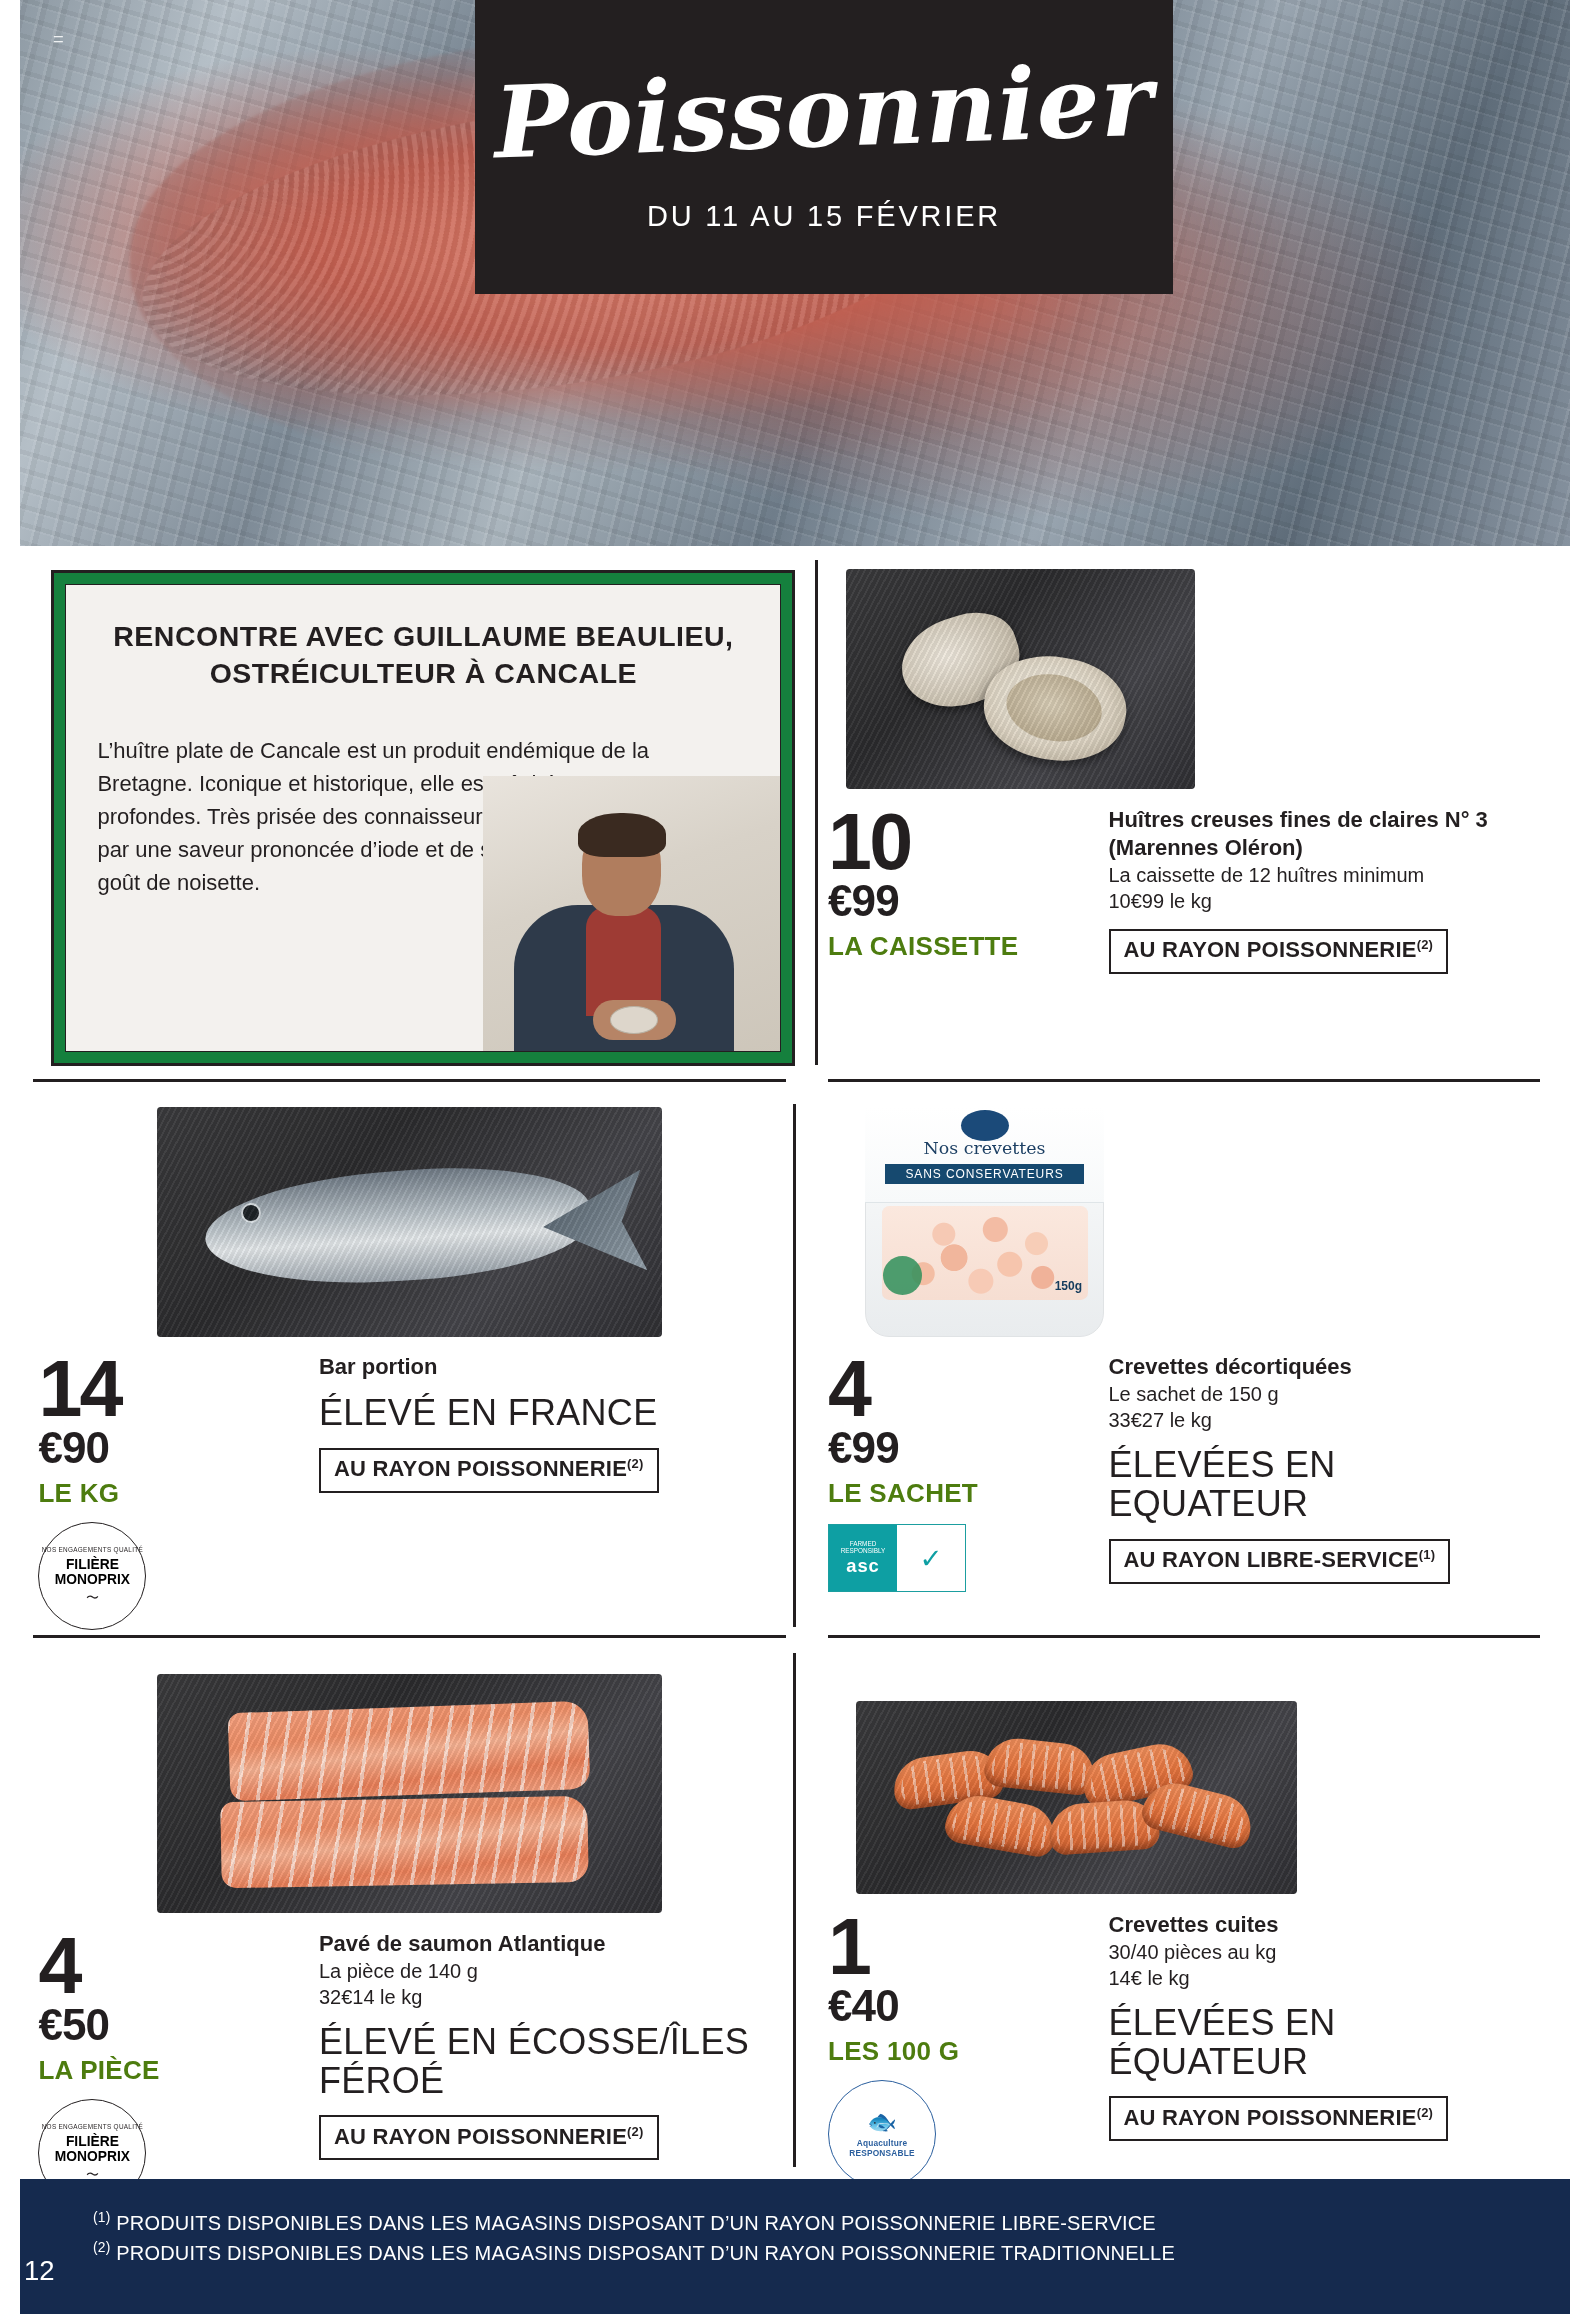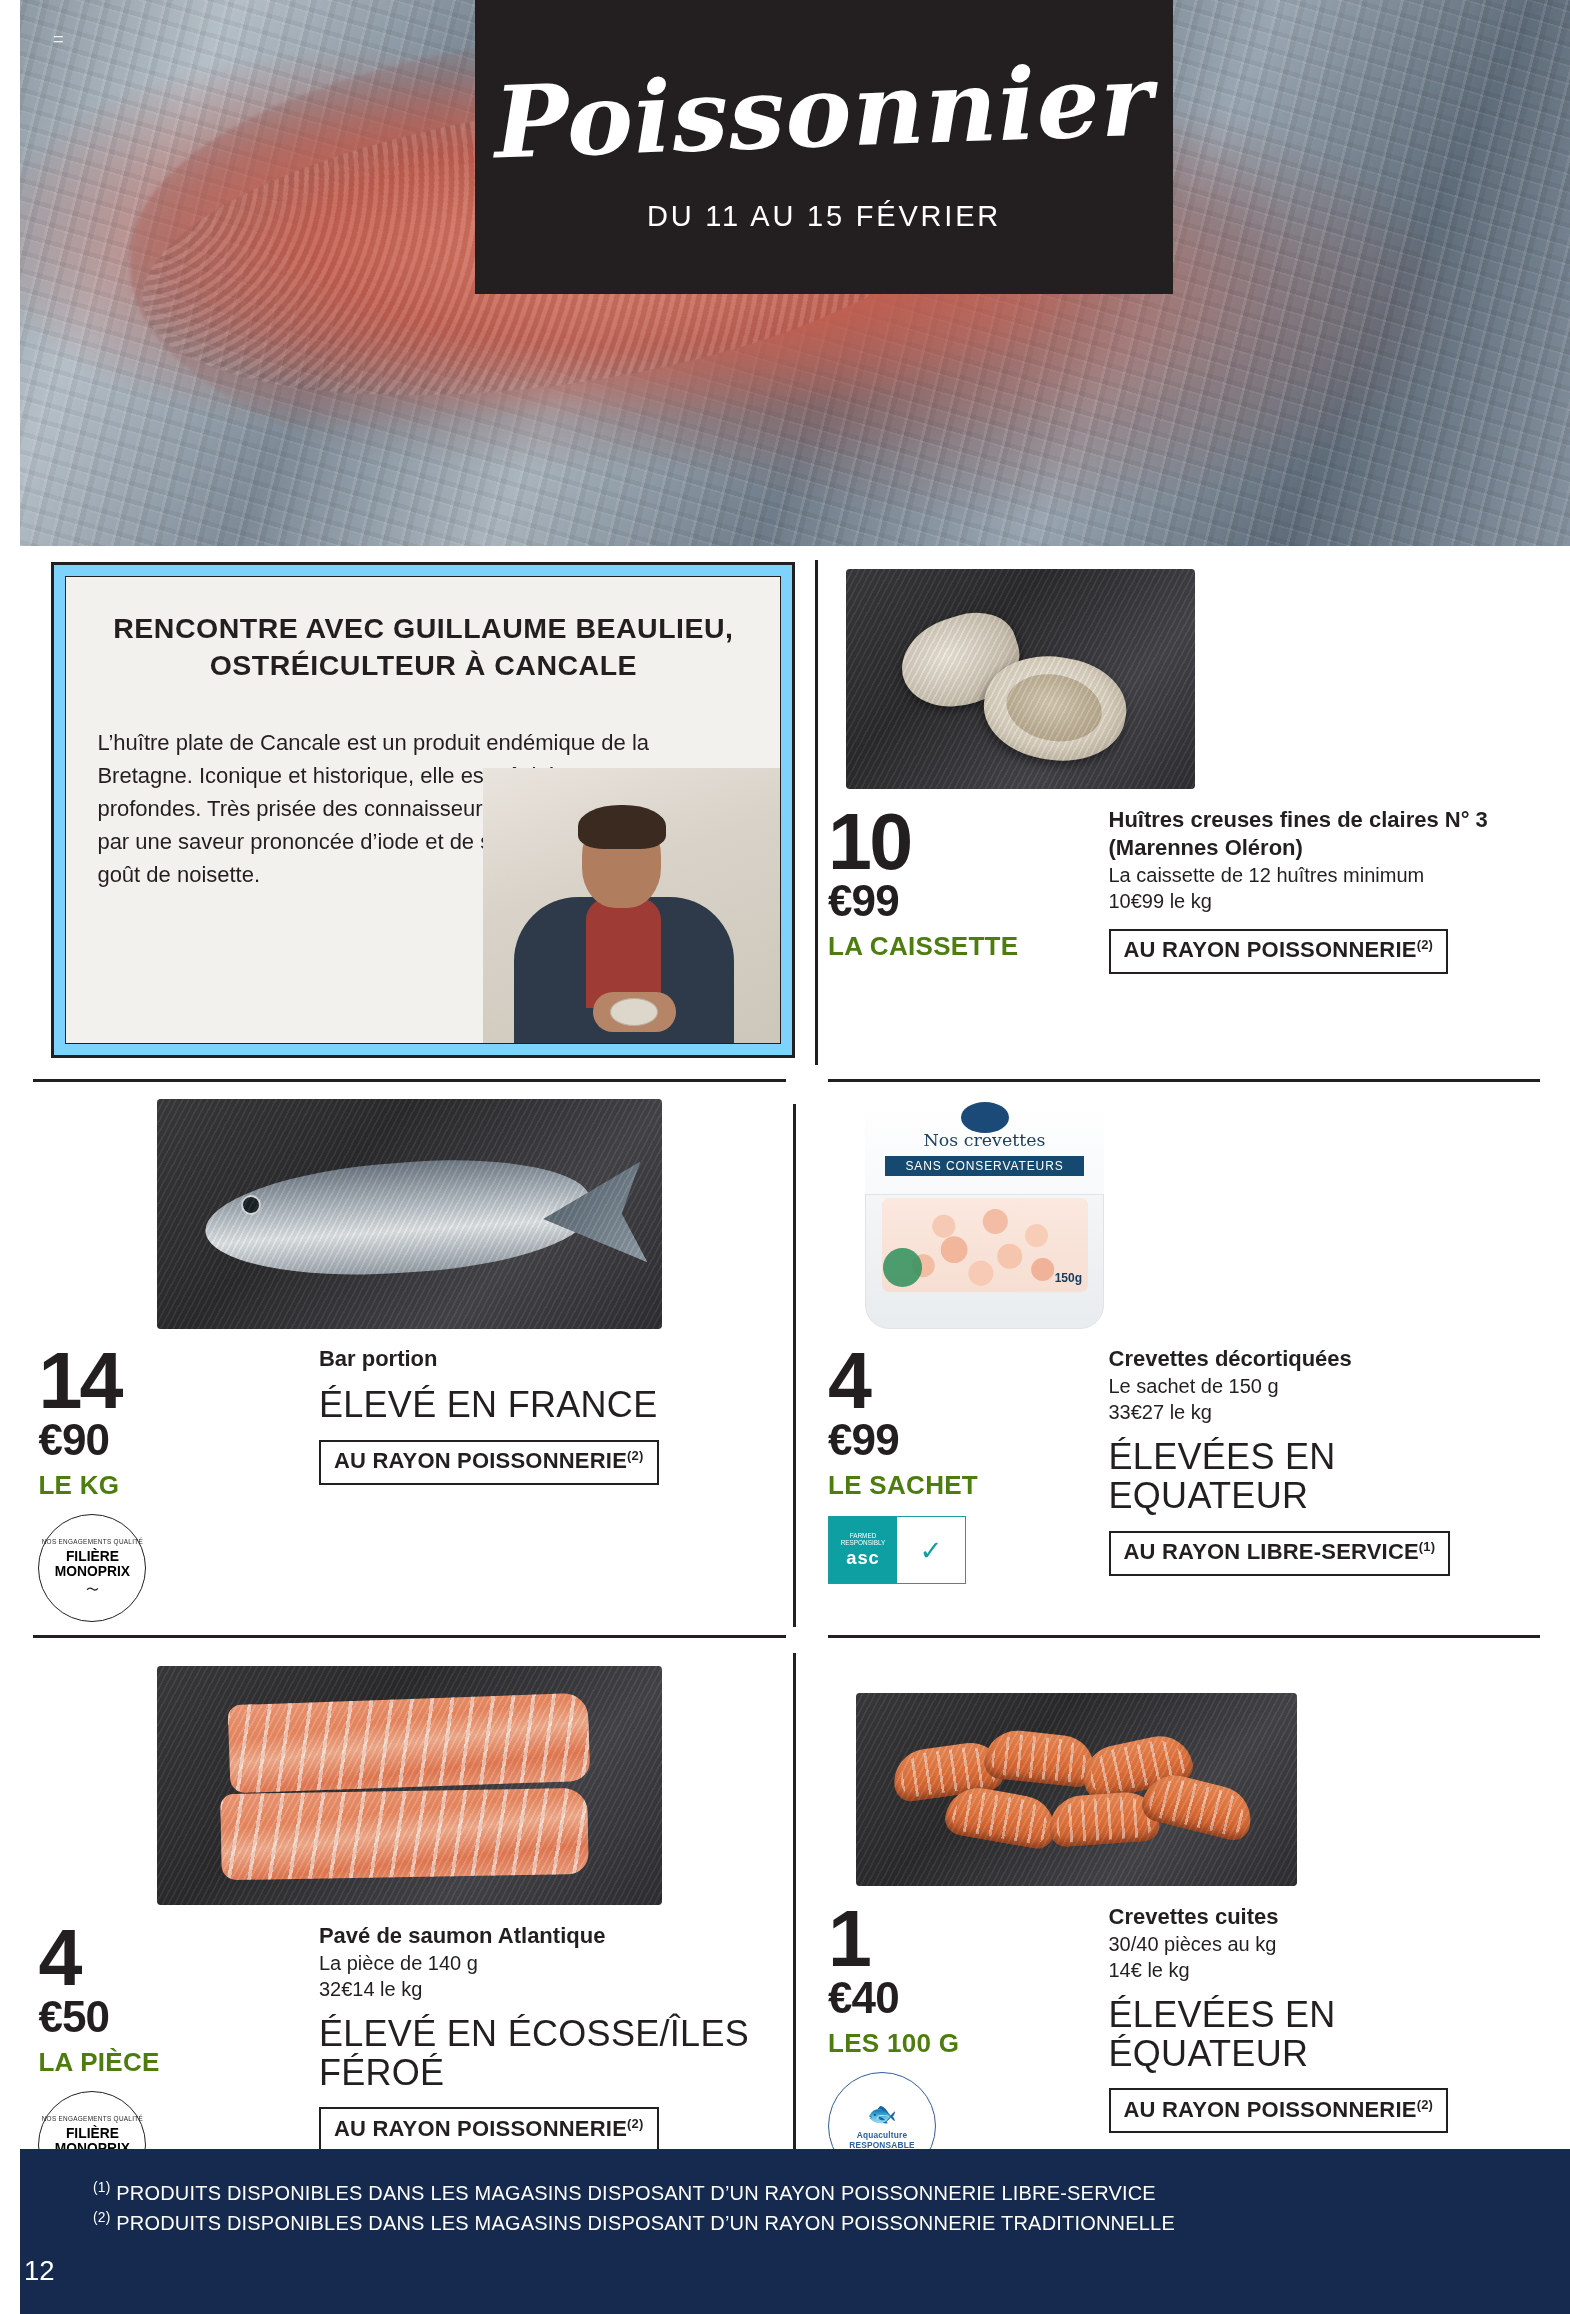--- a/index.html
+++ b/index.html
@@ -108,24 +108,24 @@
   }
   .hline {
     position: absolute;
     height: 2.8px;
     background: #231f20;
   }
 
   
   .interview {
     position: relative;
-    margin: 11px 0 0 13px;
+    margin: 19px 0 0 13px;
     width: 744px; height: 496px;
     border: 3.7px solid #231f20;
-    background: #7dd3fc;
+    background: #15803d;
     padding: 11px;
   }
   .interview-inner {
     position: relative;
     width: 100%; height: 100%;
     border: 0.9px solid #231f20;
     background: #f3f1ee;
     overflow: hidden;
     padding: 33px 31px;
   }
@@ -290,21 +290,21 @@
     margin-top: 13px; text-align:center;
   }
   .label-aqua .fish { font-size: 24px; line-height: 1; }
   .label-aqua .t1 { font-size: 8.3px; font-weight: 700; margin-top: 3.7px; letter-spacing:0.2px; }
   .label-aqua .t2 { font-size: 8.3px; font-weight: 700; letter-spacing:0.2px; }
 
   
   .footer {
     position: absolute;
     left: 20px; bottom: 0;
-    width: 1550px; height: 165px;
+    width: 1550px; height: 135px;
     background: #152a4e;
     color: #fff;
     padding: 29px 0 0 73px;
   }
   .footer div { font-size: 20px; letter-spacing: 0.2px; line-height: 1.5; }
   .footer sup { font-size: 13.8px; }
   .pagenum {
     position: absolute;
     left: 24px; bottom: 27.5px;
     font-size: 27.5px; color: #fff; font-weight: 400;

